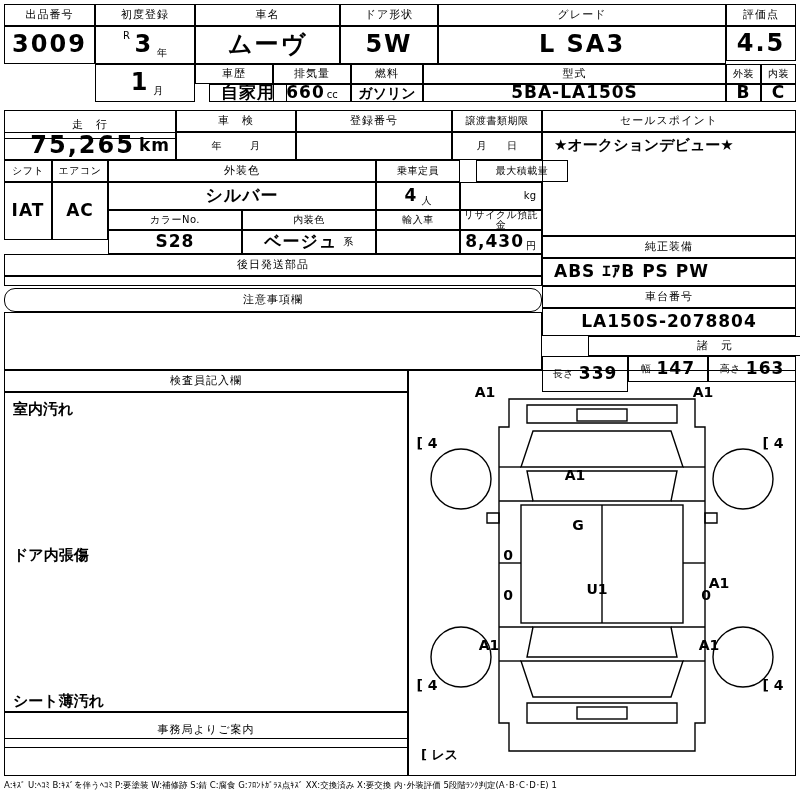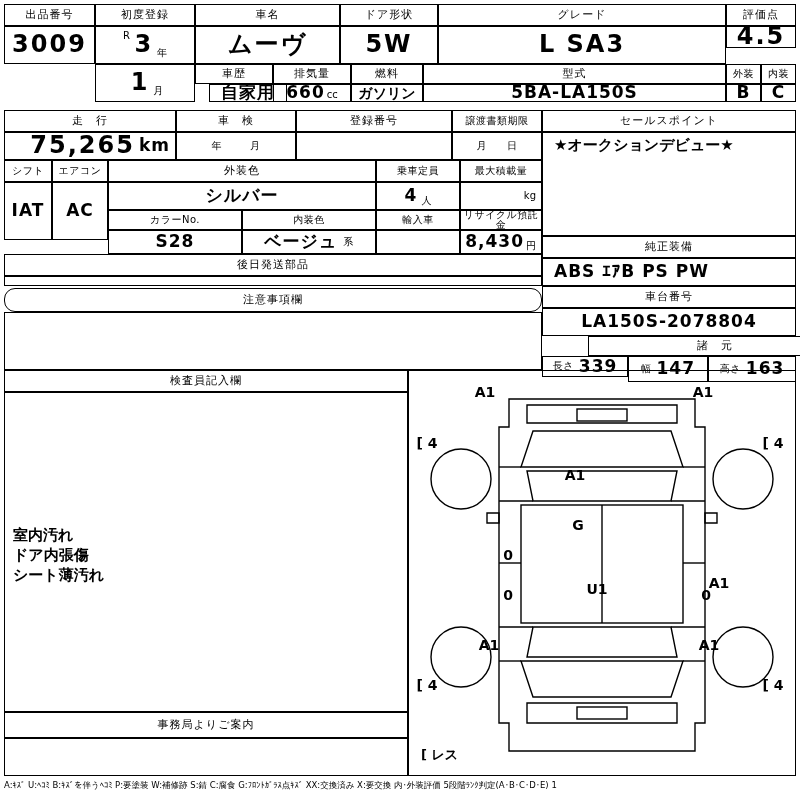--- a/index.html
+++ b/index.html
@@ -43,21 +43,21 @@
   <div class="bx lbl" style="left:195px;top:4px;width:145px;height:22px;">車名</div>
   <div class="bx val-l" style="left:195px;top:26px;width:145px;height:38px;">ムーヴ</div>
 
   <div class="bx lbl" style="left:340px;top:4px;width:98px;height:22px;">ドア形状</div>
   <div class="bx val-l" style="left:340px;top:26px;width:98px;height:38px;">5W</div>
 
   <div class="bx lbl" style="left:438px;top:4px;width:288px;height:22px;">グレード</div>
   <div class="bx val-l" style="left:438px;top:26px;width:288px;height:38px;">L  SA3</div>
 
   <div class="bx lbl" style="left:726px;top:4px;width:70px;height:22px;">評価点</div>
-  <div class="bx val-l" style="left:726px;top:26px;width:70px;height:22px;">4.5</div>
+  <div class="bx val-l" style="left:726px;top:26px;width:70px;height:35px;">4.5</div>
 
   <div class="bx" style="left:95px;top:64px;width:100px;height:38px;">
     <span class="val-l" style="padding:0 4px;">1</span>
     <span class="unit" style="align-self:flex-end;padding-bottom:5px;">月</span>
   </div>
 
   <div class="bx lbl" style="left:195px;top:64px;width:78px;height:20px;">車歴</div>
   <div class="bx val-m" style="left:209px;top:84px;width:78px;height:18px;">自家用</div>
 
   <div class="bx lbl" style="left:273px;top:64px;width:78px;height:20px;">排気量</div>
@@ -70,21 +70,21 @@
   <div class="bx val-s" style="left:351px;top:84px;width:72px;height:18px;">ガソリン</div>
 
   <div class="bx lbl" style="left:423px;top:64px;width:303px;height:20px;">型式</div>
   <div class="bx val-m" style="left:423px;top:84px;width:303px;height:18px;">5BA-LA150S</div>
 
   <div class="bx lbl-s" style="left:726px;top:64px;width:35px;height:20px;">外装</div>
   <div class="bx lbl-s" style="left:761px;top:64px;width:35px;height:20px;">内装</div>
   <div class="bx val-m" style="left:726px;top:84px;width:35px;height:18px;">B</div>
   <div class="bx val-m" style="left:761px;top:84px;width:35px;height:18px;">C</div>
 
-  <div class="bx lbl" style="left:4px;top:110px;width:172px;height:22px;">走　行</div>
+  <div class="bx lbl" style="left:4px;top:110px;width:172px;height:29px;">走　行</div>
   <div class="bx rgt" style="left:4px;top:132px;width:172px;height:28px;">
     <span class="val-l">75,265</span>
     <span class="val-m" style="padding-left:4px;">km</span>
   </div>
 
   <div class="bx lbl" style="left:176px;top:110px;width:120px;height:22px;">車　検</div>
   <div class="bx" style="left:176px;top:132px;width:120px;height:28px;">
     <span class="lbl-s" style="padding:0 14px;">年</span>
     <span class="lbl-s" style="padding:0 14px;">月</span>
   </div>
@@ -115,21 +115,21 @@
   </div>
 
   <div class="bx lbl-s" style="left:376px;top:160px;width:84px;height:22px;">乗車定員</div>
   <div class="bx" style="left:376px;top:182px;width:84px;height:28px;">
     <span class="val-m">4</span>
     <span class="unit" style="align-self:flex-end;padding-bottom:3px;padding-left:4px;">人</span>
   </div>
   <div class="bx lbl-s" style="left:376px;top:210px;width:84px;height:20px;">輸入車</div>
   <div class="bx val-s" style="left:376px;top:230px;width:84px;height:24px;"></div>
 
-  <div class="bx lbl-s" style="left:460px;top:160px;width:82px;height:22px;">最大積載量</div>
+  <div class="bx lbl-s" style="left:476px;top:160px;width:92px;height:22px;">最大積載量</div>
   <div class="bx rgt" style="left:460px;top:182px;width:82px;height:28px;">
     <span class="val-s"></span>
     <span class="unit" style="padding-left:3px;">kg</span>
   </div>
   <div class="bx lbl-s" style="left:460px;top:210px;width:82px;height:20px;">リサイクル預託金</div>
   <div class="bx rgt" style="left:460px;top:230px;width:82px;height:24px;">
     <span class="val-m">8,430</span>
     <span class="unit" style="align-self:flex-end;padding-bottom:2px;padding-left:2px;">円</span>
   </div>
 
@@ -142,41 +142,41 @@
   <div class="bx lbl" style="left:542px;top:110px;width:254px;height:22px;">セールスポイント</div>
   <div class="bx val-s lft" style="left:542px;top:132px;width:254px;height:104px;align-items:flex-start;padding-top:5px;font-size:15px;">★オークションデビュー★</div>
 
   <div class="bx lbl" style="left:542px;top:236px;width:254px;height:22px;">純正装備</div>
   <div class="bx val-m lft" style="left:542px;top:258px;width:254px;height:28px;">ABS ｴｱB PS PW</div>
 
   <div class="bx lbl" style="left:542px;top:286px;width:254px;height:22px;">車台番号</div>
   <div class="bx val-m" style="left:542px;top:308px;width:254px;height:28px;">LA150S-2078804</div>
 
   <div class="bx lbl" style="left:542px;top:336px;width:254px;height:20px;margin-left:46px;">諸　元</div>
-  <div class="bx" style="left:542px;top:356px;width:86px;height:21px;justify-content:center;">
+  <div class="bx" style="left:542px;top:356px;width:86px;height:36px;justify-content:center;">
     <span class="lbl-s">長さ</span>
     <span class="val-m" style="padding-left:5px;">339</span>
   </div>
   <div class="bx" style="left:628px;top:356px;width:80px;height:26px;">
     <span class="lbl-s">幅</span>
     <span class="val-m" style="padding-left:5px;">147</span>
   </div>
   <div class="bx" style="left:708px;top:356px;width:88px;height:26px;">
     <span class="lbl-s">高さ</span>
     <span class="val-m" style="padding-left:5px;">163</span>
   </div>
 
   <div class="bx lbl" style="left:4px;top:370px;width:404px;height:22px;">検査員記入欄</div>
-  <div class="bx" style="left:4px;top:392px;width:404px;height:320px;flex-direction:column;align-items:flex-start;justify-content:center;padding:6px 0 0 8px;">
+  <div class="bx" style="left:4px;top:392px;width:404px;height:320px;flex-direction:column;align-items:flex-start;justify-content:space-between;padding:6px 0 0 8px;">
     <div class="note">室内汚れ</div>
     <div class="note">ドア内張傷</div>
     <div class="note">シート薄汚れ</div>
   </div>
 
-  <div class="bx lbl" style="left:4px;top:712px;width:404px;height:26px;">事務局よりご案内</div>
+  <div class="bx lbl" style="left:4px;top:712px;width:404px;height:36px;">事務局よりご案内</div>
   <div class="bx note lft" style="left:4px;top:738px;width:404px;height:38px;"></div>
 
   <div class="bx" style="left:408px;top:370px;width:388px;height:406px;padding:0;">
     <svg width="386" height="404" viewBox="0 0 386 404">
       <g fill="none" stroke="#000" stroke-width="1.4">
 
         <path d="M100 28 L286 28 L286 56 L296 56 L296 352 L286 352 L286 380 L100 380 L100 352 L90 352 L90 56 L100 56 Z"></path>
 
         <path d="M118 34 L268 34 L268 52 L118 52 Z"></path>
 

